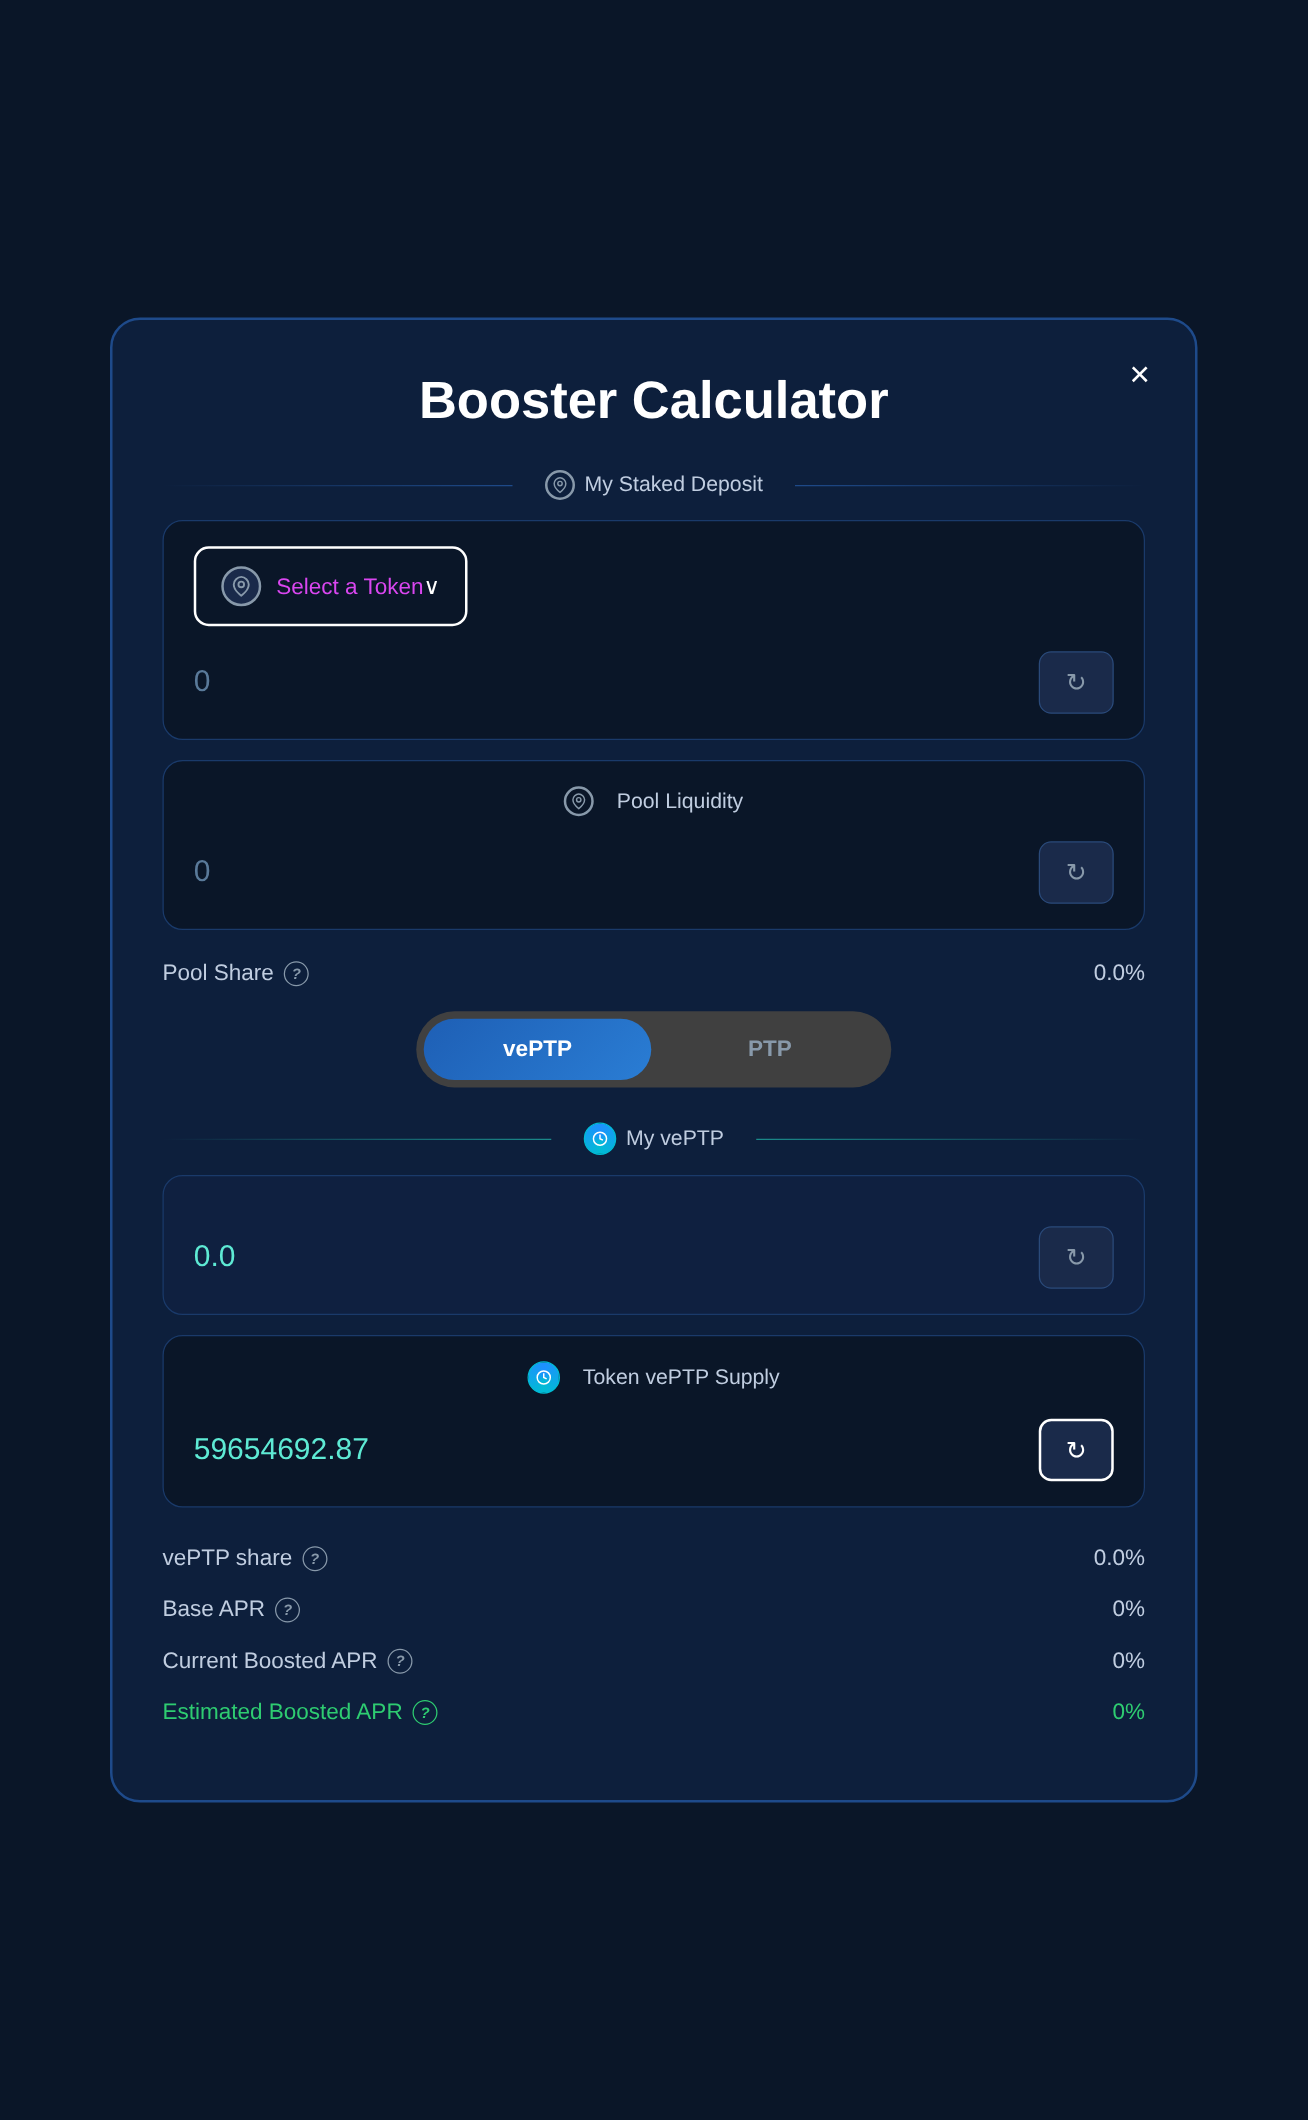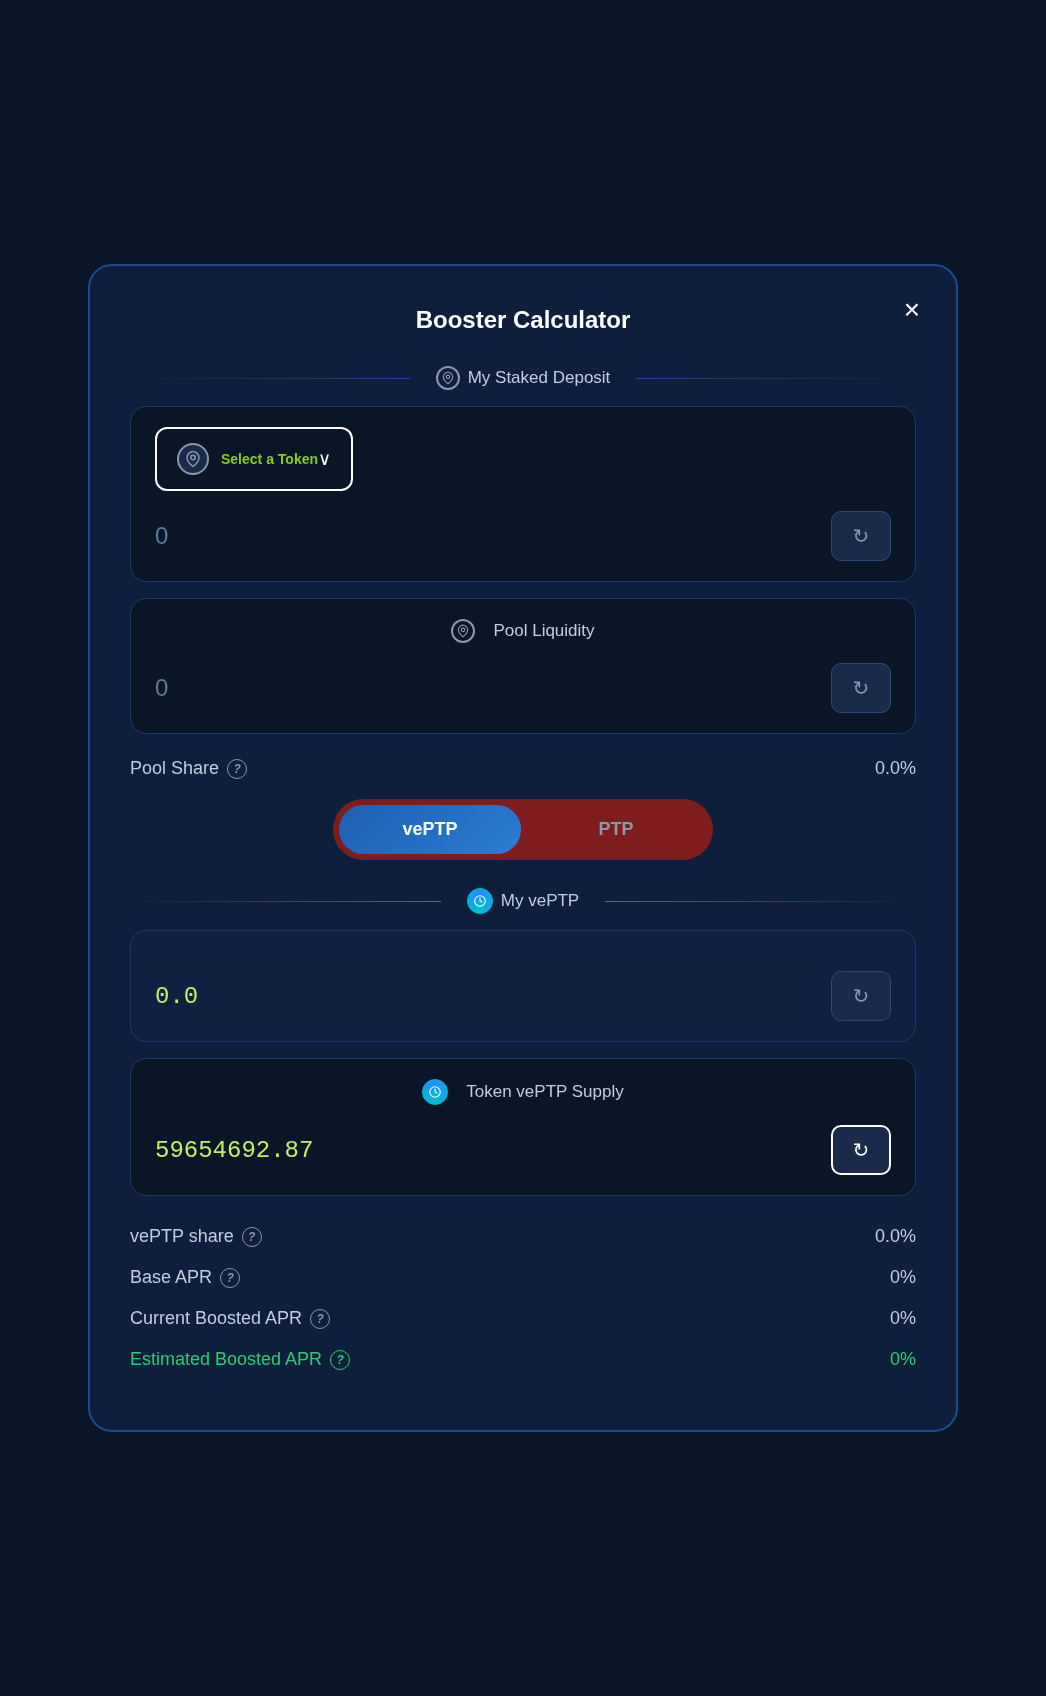--- a/index.html
+++ b/index.html
@@ -22,21 +22,21 @@
     .modal {
       width: 870px;
       background: #0d1f3c;
       border: 2px solid #1e4a8a;
       border-radius: 24px;
       padding: 40px 40px 50px 40px;
       position: relative;
     }
     .modal-title {
       text-align: center;
-      font-size: 24px;
+      font-size: 42px;
       font-weight: 700;
       color: #ffffff;
       margin-bottom: 32px;
     }
     .close-btn {
       position: absolute;
       top: 30px;
       right: 36px;
       background: none;
       border: none;
@@ -95,42 +95,41 @@
       display: flex;
       align-items: center;
       justify-content: center;
       background: #1a2a4a;
     }
     .token-logo svg {
       width: 18px;
       height: 18px;
     }
     .token-select-label {
-      color: #84cc16;
-      font-size: 14px;
-      font-weight: 700;
+      color: #d946ef;
+      font-size: 18px;
+      font-weight: 400;
     }
     .chevron-down {
       color: #ffffff;
       font-size: 18px;
     }
     .value-row {
       display: flex;
       align-items: center;
       justify-content: space-between;
       margin-top: 20px;
     }
     .value-number {
       color: #5a7a9a;
       font-size: 24px;
       font-weight: 500;
     }
     .value-number.white {
-      color: #bef264;
-      font-family: Liberation Mono, monospace;
+      color: #5eead4;
     }
     .refresh-btn {
       background: #1a2a4a;
       border: 1px solid #2a4a7a;
       border-radius: 10px;
       width: 60px;
       height: 50px;
       display: flex;
       align-items: center;
       justify-content: center;
@@ -183,21 +182,21 @@
     .pool-share-value {
       color: #c0cde0;
       font-size: 18px;
     }
     .toggle-row {
       display: flex;
       justify-content: center;
       margin-bottom: 28px;
     }
     .toggle-container {
-      background: #7f1d1d;
+      background: #404040;
       border-radius: 50px;
       padding: 6px;
       display: flex;
       gap: 4px;
       width: 380px;
     }
     .toggle-btn {
       flex: 1;
       padding: 14px 20px;
       border-radius: 50px;

